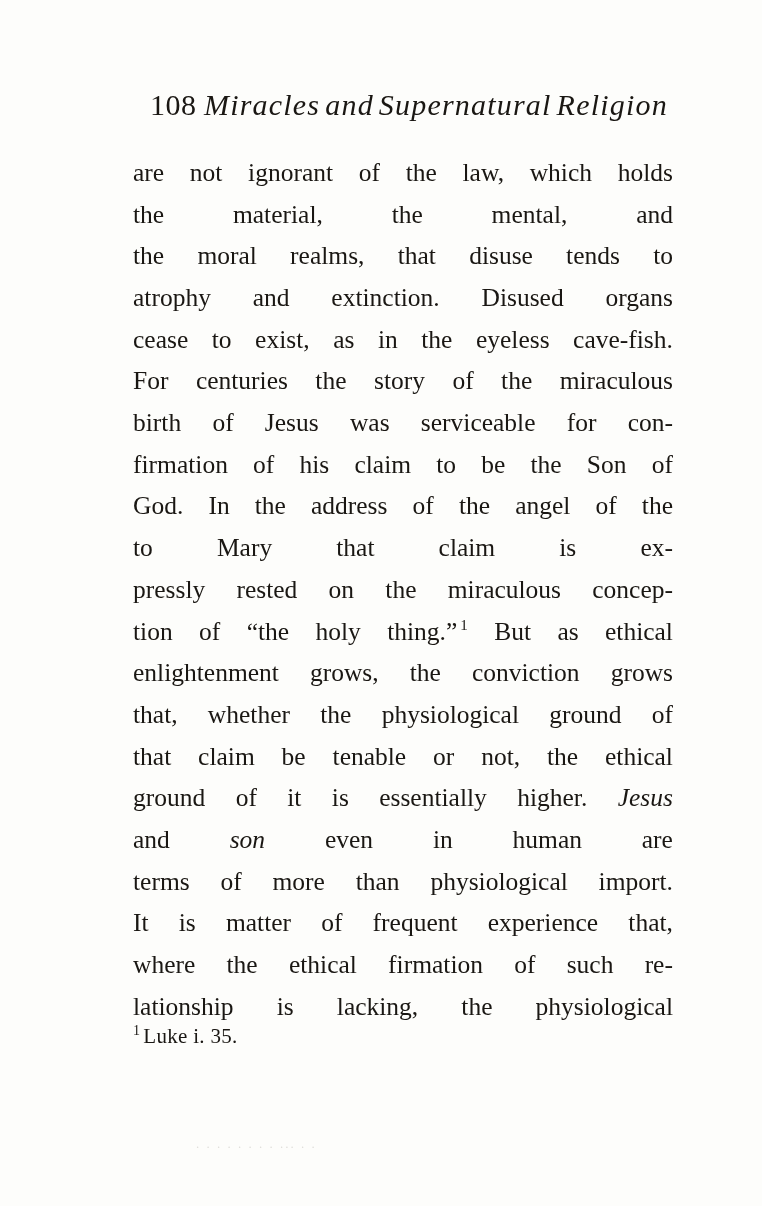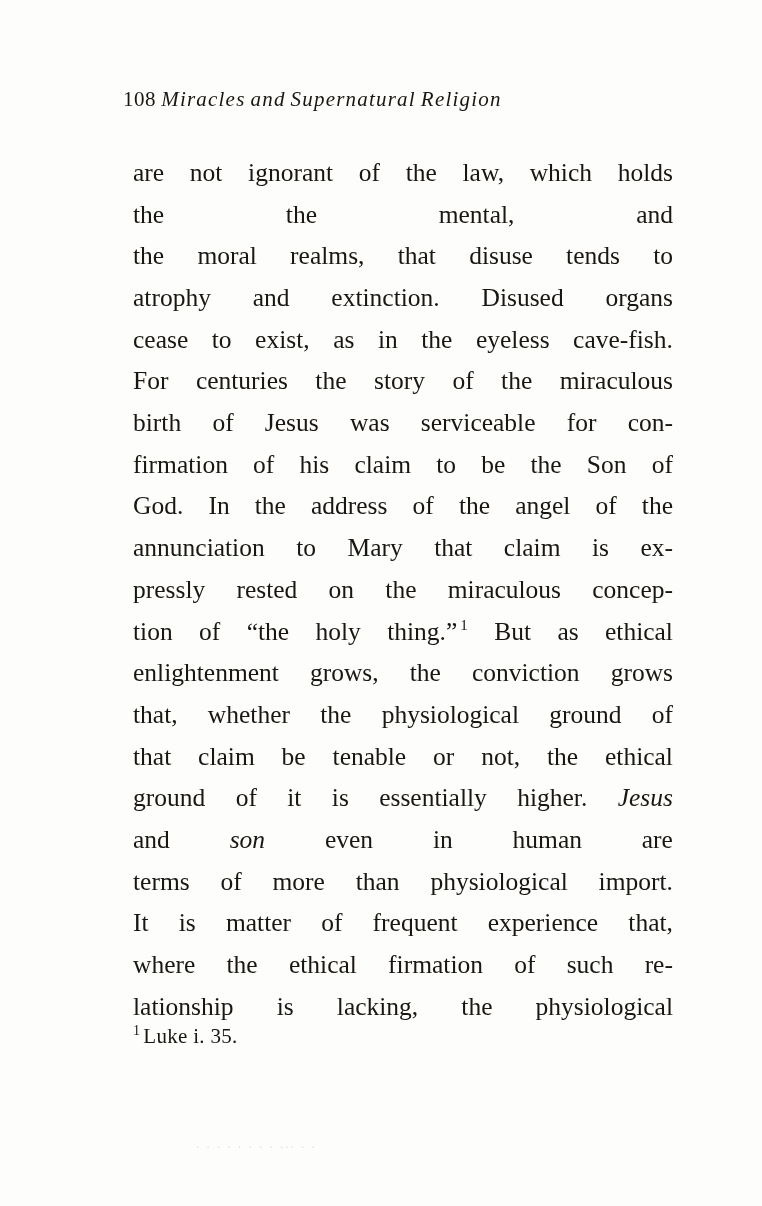--- a/index.html
+++ b/index.html
@@ -18,24 +18,24 @@
   .page {
     position: absolute;
     left: 0;
     top: 0;
     width: 762px;
     height: 1206px;
     background: #fdfdfb;
   }
   .header {
     position: absolute;
-    left: 123px;
+    left: 150px;
     top: 88px;
     width: 500px;
-    font-size: 21px;
+    font-size: 30px;
     line-height: 1.1;
     white-space: nowrap;
   }
   .header .folio {
     font-style: normal;
     font-weight: normal;
     letter-spacing: 0.5px;
   }
   .header .running-title {
     font-style: italic;
@@ -122,20 +122,21 @@
       <span>ignorant</span>
       <span>of</span>
       <span>the</span>
       <span>law,</span>
       <span>which</span>
       <span>holds</span>
     </div>
 
     <div class="line">
       <span>the</span>
+      <span>material,</span>
       <span>the</span>
       <span>mental,</span>
       <span>and</span>
     </div>
 
     <div class="line">
       <span>the</span>
       <span>moral</span>
       <span>realms,</span>
       <span>that</span>
@@ -201,21 +202,20 @@
       <span>the</span>
       <span>address</span>
       <span>of</span>
       <span>the</span>
       <span>angel</span>
       <span>of</span>
       <span>the</span>
     </div>
 
     <div class="line">
-      <span>annunciation</span>
       <span>to</span>
       <span>Mary</span>
       <span>that</span>
       <span>claim</span>
       <span>is</span>
       <span>ex-</span>
     </div>
 
     <div class="line">
       <span>pressly</span>

